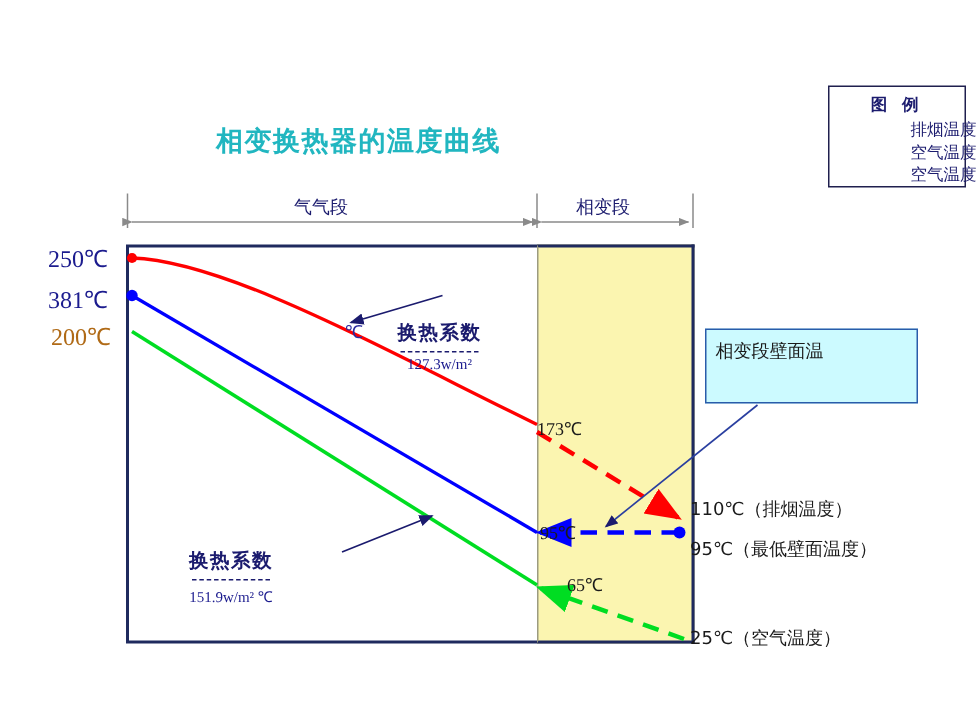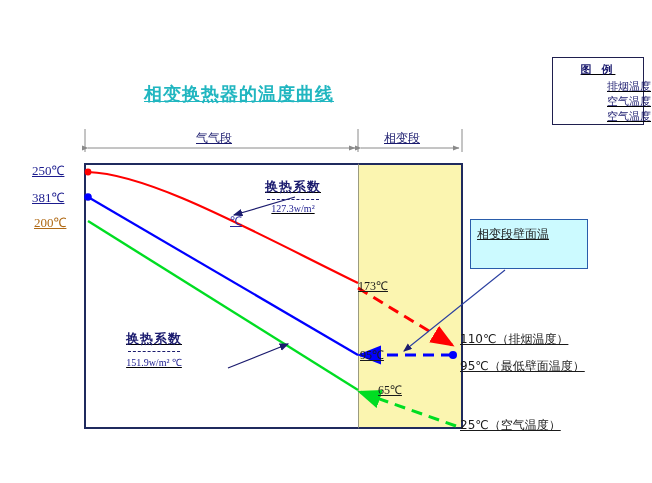--- a/index.html
+++ b/index.html
@@ -11,21 +11,21 @@
     height: 483px;
     background: #ffffff;
     font-family: "Liberation Sans", sans-serif;
     overflow: hidden;
   }
   #stage {
     position: relative;
     width: 652px;
     height: 483px;
   }
-  .abs { position: absolute; text-decoration: underline; }
+  .abs { position: absolute; }
 
   
   #chart-title {
     left: 144px;
     top: 82px;
     font-family: "DejaVu Sans", sans-serif;
     font-size: 18px;
     font-weight: bold;
     color: #21b6c0;
     letter-spacing: 1px;
@@ -100,21 +100,21 @@
     background: #fbf5b0;
     border-left: 1px solid #9b9b80;
     border-top: 2px solid #1f2a5e;
     border-right: 2px solid #1f2a5e;
     border-bottom: 2px solid #1f2a5e;
     box-sizing: border-box;
   }
 
   
   .ylab {
-    font-size: 13px;
+    font-size: 16px;
     font-family: "Liberation Serif", serif;
     white-space: nowrap;
     text-align: right;
   }
   #y-250 { left: 32px; top: 161px; color: #1b1b8e; }
   #y-216 { left: 32px; top: 188px; color: #1b1b8e; }
   #y-200 { left: 34px; top: 213px; color: #b06a16; }
 
   .inlab {
     font-size: 12px;
@@ -138,20 +138,21 @@
 
   
   .coef { white-space: nowrap; }
   .coef-title {
     font-size: 13px;
     font-weight: bold;
     color: #1b1b6e;
     font-family: "DejaVu Sans", sans-serif;
     text-align: right;
     letter-spacing: 1px;
+    margin-top: 35px;
   }
   .coef-rule {
     border-top: 1px dashed #1b1b6e;
     margin: 3px 2px 3px 2px;
     height: 0;
   }
   .coef-val {
     font-size: 10px;
     color: #1b1b8e;
     font-family: "Liberation Serif", serif;
@@ -163,21 +164,21 @@
     left: 230px; top: 212px;
     font-size: 12px;
     color: #2a2a9e;
     font-family: "Liberation Serif", serif;
   }
 
   
   #callout {
     left: 470px;
     top: 219px;
-    width: 118px;
+    width: 142px;
     height: 50px;
     background: #ccfaff;
     border: 1px solid #2a5caa;
     box-sizing: border-box;
     padding: 5px 6px;
     font-size: 12px;
     line-height: 19px;
     color: #1a1a1a;
     font-family: "DejaVu Sans", sans-serif;
   }

